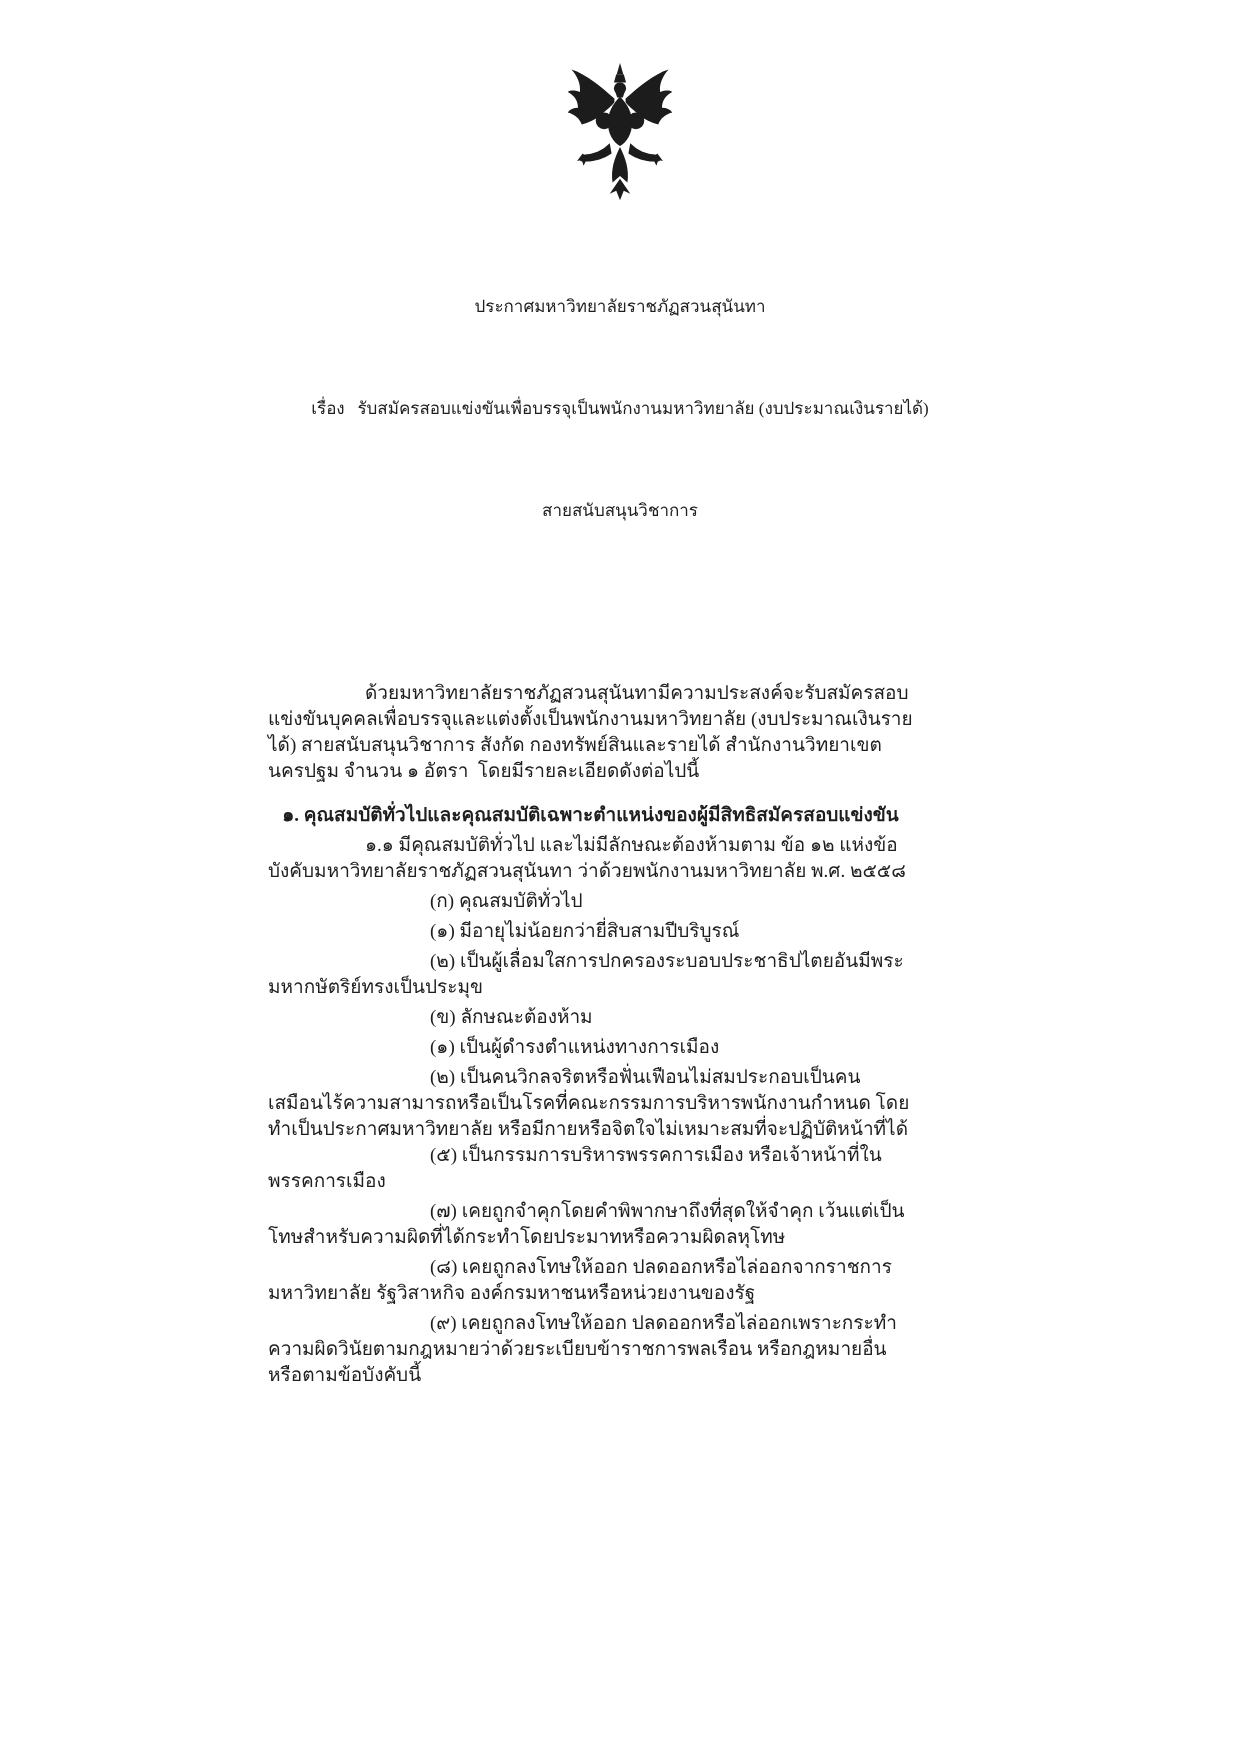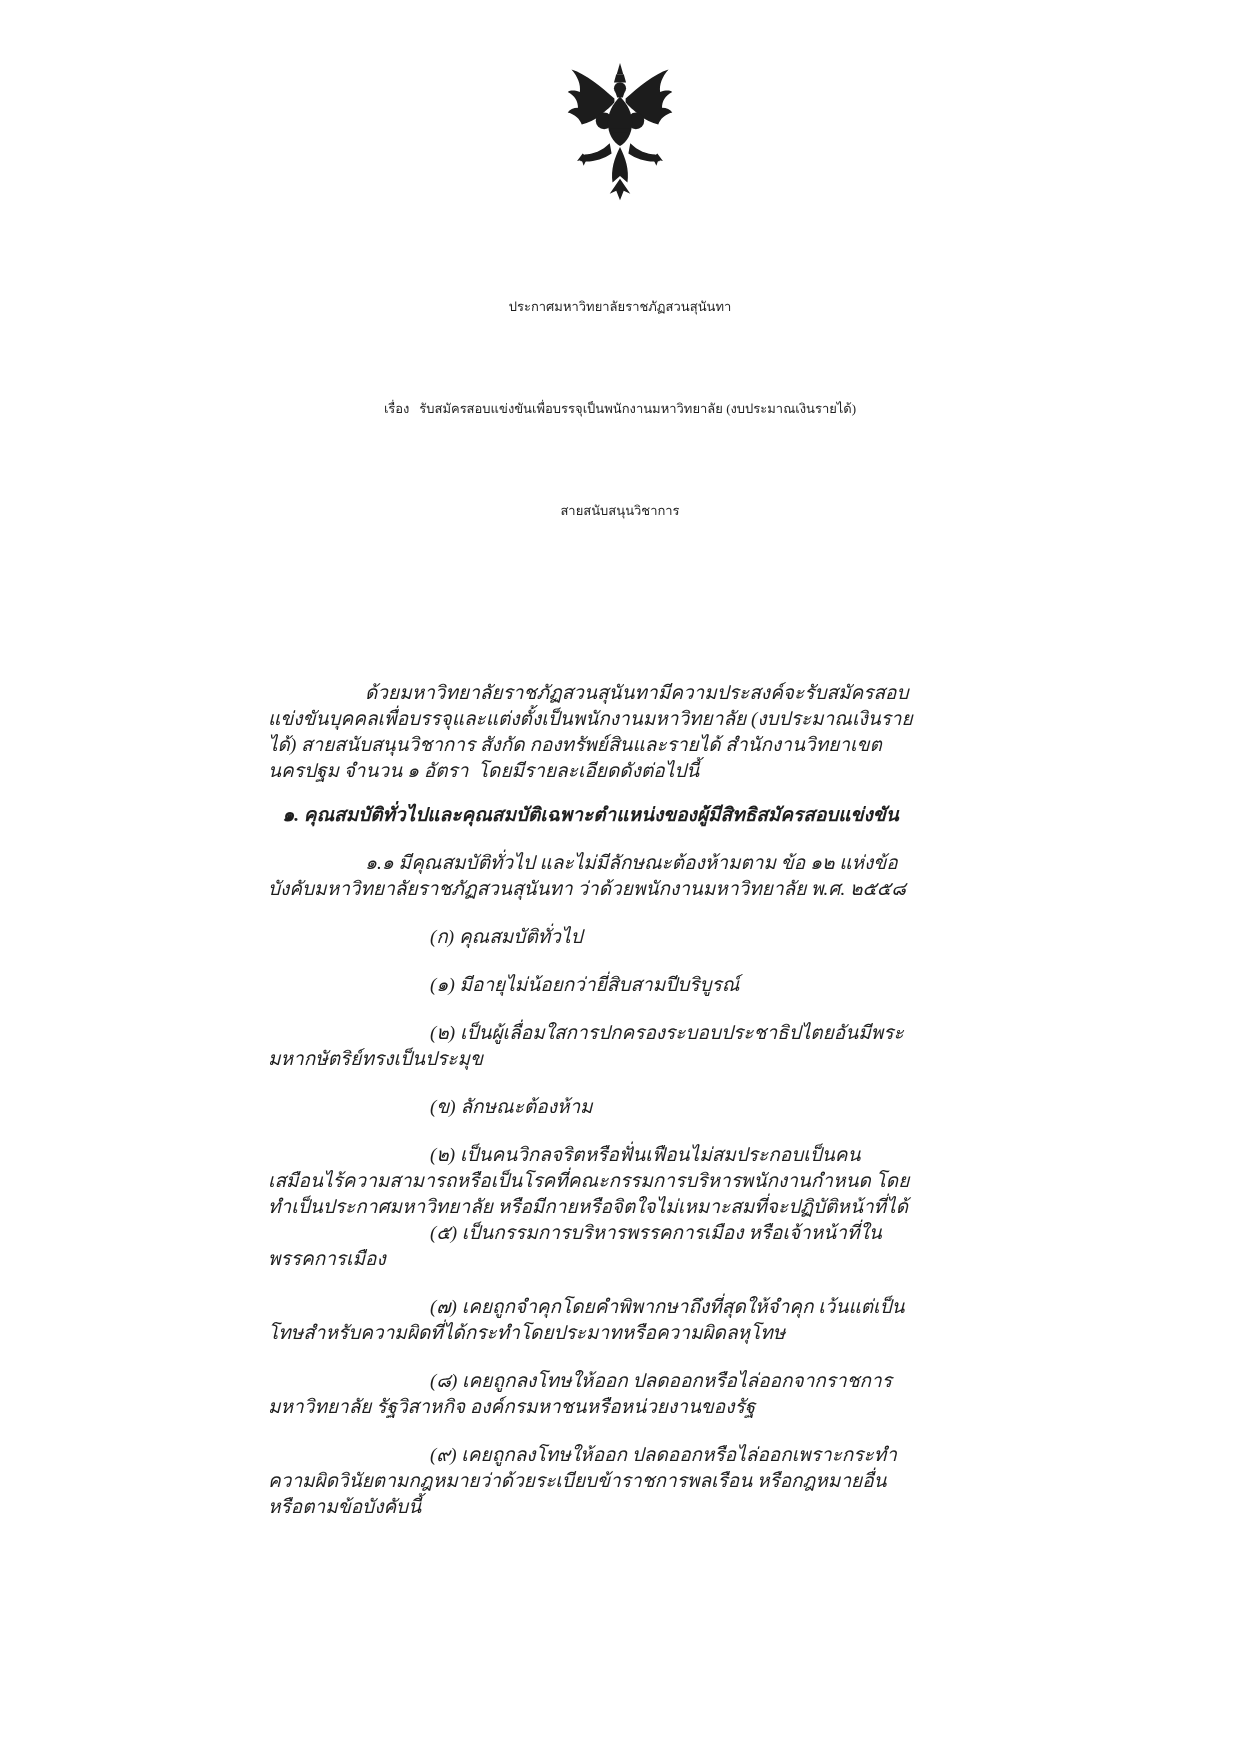--- a/index.html
+++ b/index.html
@@ -19,35 +19,34 @@
   }
   .emblem {
     display: block;
     margin: 62px auto 0 auto;
     width: 112px;
     height: 142px;
   }
   .header-block {
     margin-top: 18px;
     text-align: center;
-    font-size: 13px;
+    font-size: 17px;
     line-height: 34px;
     white-space: pre-wrap;
   }
   .content {
     position: relative;
     margin: 84px 0 0 268px;
     width: 645px;
     font-size: 19px;
     line-height: 26px;
   }
   .content p {
-    margin: 22px 0 0 0;
+    margin: 4px 0 0 0;
     white-space: pre-wrap;
-    font-style: italic;
   }
   .content p.tight {
     margin-top: 0;
   }
   .content p.intro,
   .content p.clause {
     text-indent: 97px;
   }
   .content p.item {
     text-indent: 162px;
@@ -102,20 +101,21 @@
   </div>
 
   <div class="content">
       <p class="intro">ด้วยมหาวิทยาลัยราชภัฏสวนสุนันทามีความประสงค์จะรับสมัครสอบแข่งขันบุคคลเพื่อบรรจุและแต่งตั้งเป็นพนักงานมหาวิทยาลัย (งบประมาณเงินรายได้) สายสนับสนุนวิชาการ สังกัด กองทรัพย์สินและรายได้ สำนักงานวิทยาเขตนครปฐม จำนวน ๑ อัตรา  โดยมีรายละเอียดดังต่อไปนี้</p>
       <p class="heading">๑. คุณสมบัติทั่วไปและคุณสมบัติเฉพาะตำแหน่งของผู้มีสิทธิสมัครสอบแข่งขัน</p>
       <p class="clause">๑.๑ มีคุณสมบัติทั่วไป และไม่มีลักษณะต้องห้ามตาม ข้อ ๑๒ แห่งข้อบังคับมหาวิทยาลัยราชภัฏสวนสุนันทา ว่าด้วยพนักงานมหาวิทยาลัย พ.ศ. ๒๕๕๘</p>
       <p class="item">(ก) คุณสมบัติทั่วไป</p>
       <p class="item">(๑) มีอายุไม่น้อยกว่ายี่สิบสามปีบริบูรณ์</p>
       <p class="item">(๒) เป็นผู้เลื่อมใสการปกครองระบอบประชาธิปไตยอันมีพระมหากษัตริย์ทรงเป็นประมุข</p>
       <p class="item">(ข) ลักษณะต้องห้าม</p>
+      <p class="item">(๑) เป็นผู้ดำรงตำแหน่งทางการเมือง</p>
       <p class="item">(๒) เป็นคนวิกลจริตหรือฟั่นเฟือนไม่สมประกอบเป็นคนเสมือนไร้ความสามารถหรือเป็นโรคที่คณะกรรมการบริหารพนักงานกำหนด โดยทำเป็นประกาศมหาวิทยาลัย หรือมีกายหรือจิตใจไม่เหมาะสมที่จะปฏิบัติหน้าที่ได้</p>
       <p class="item tight">(๕) เป็นกรรมการบริหารพรรคการเมือง หรือเจ้าหน้าที่ในพรรคการเมือง</p>
       <p class="item">(๗) เคยถูกจำคุกโดยคำพิพากษาถึงที่สุดให้จำคุก เว้นแต่เป็นโทษสำหรับความผิดที่ได้กระทำโดยประมาทหรือความผิดลหุโทษ</p>
       <p class="item">(๘) เคยถูกลงโทษให้ออก ปลดออกหรือไล่ออกจากราชการ มหาวิทยาลัย รัฐวิสาหกิจ องค์กรมหาชนหรือหน่วยงานของรัฐ</p>
       <p class="item">(๙) เคยถูกลงโทษให้ออก ปลดออกหรือไล่ออกเพราะกระทำความผิดวินัยตามกฎหมายว่าด้วยระเบียบข้าราชการพลเรือน หรือกฎหมายอื่น หรือตามข้อบังคับนี้</p>
     </div>
 
 </div>
 
 </body></html>

